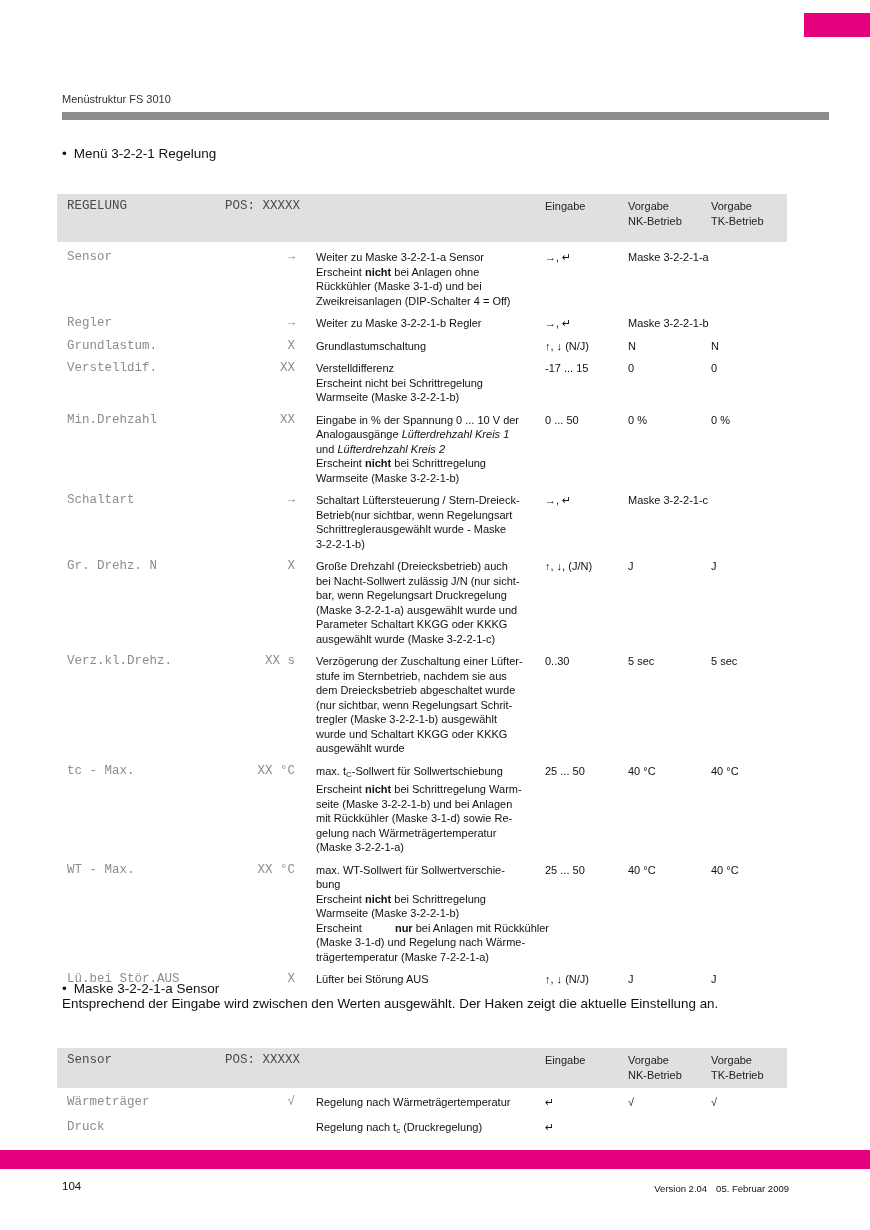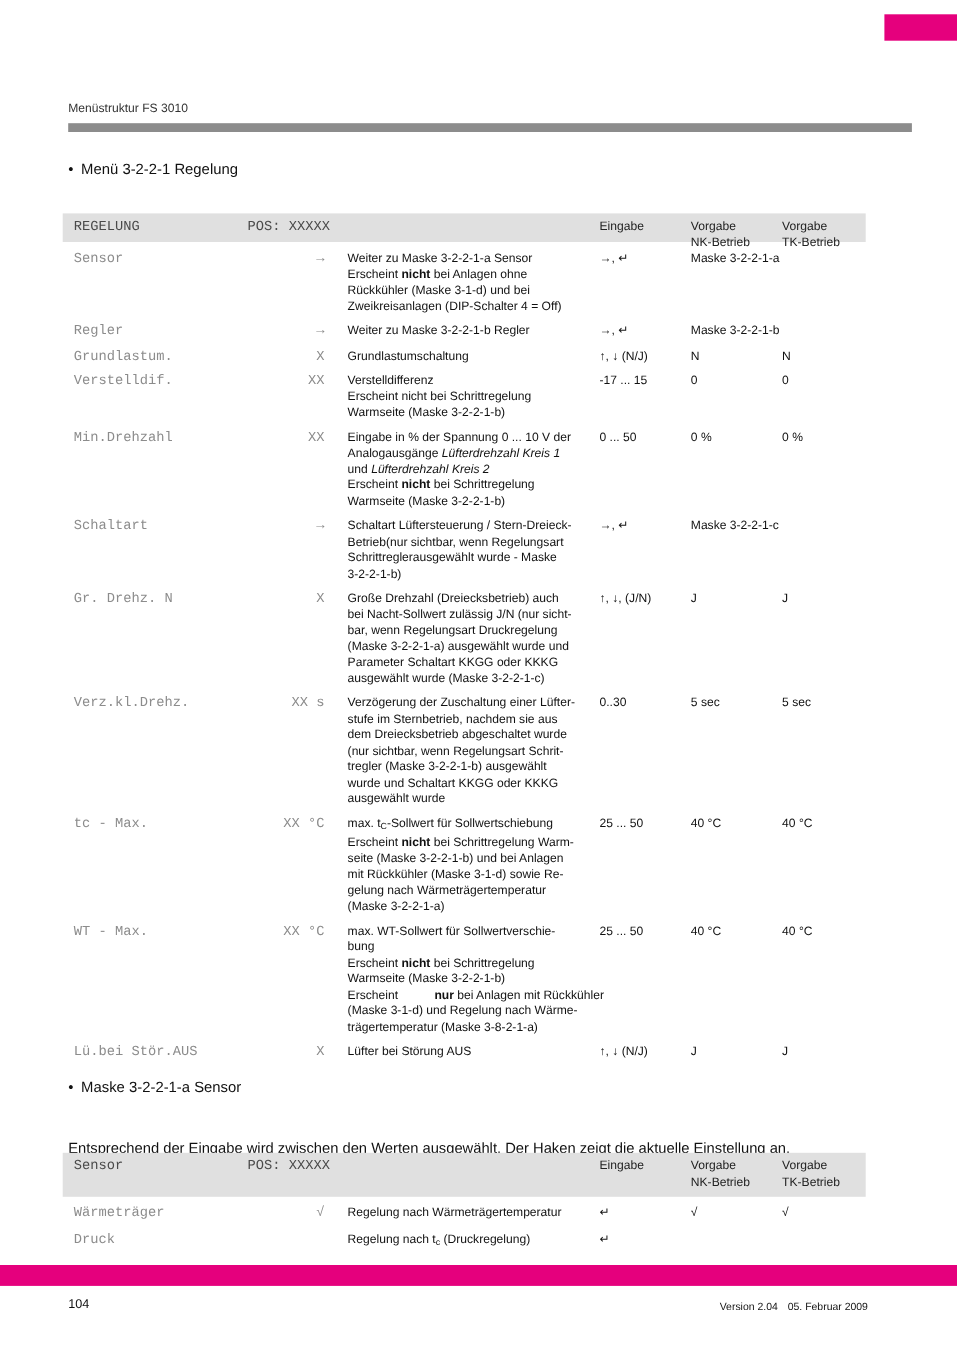--- a/index.html
+++ b/index.html
@@ -8,28 +8,28 @@
   .mono{font-family:"Liberation Mono","DejaVu Sans Mono",monospace;}
 
   .accent-tab{position:absolute;left:804px;top:13px;width:66px;height:24px;background:var(--pink);}
   .doc-header{position:absolute;left:62px;top:93px;font-size:11px;color:#333;}
   .header-rule{position:absolute;left:62px;top:112px;width:767px;height:8px;background:var(--rule);}
 
   .section-heading{position:absolute;left:62px;font-size:13.5px;color:#111;}
   .section-heading .bullet{margin-right:7px;}
   .s1{top:146px;}
   .s2{top:981px;}
-  .intro{position:absolute;left:62px;top:1036px;width:740px;font-size:13.4px;color:#111;
+  .intro{position:absolute;left:62px;top:996px;width:740px;font-size:13.4px;color:#111;
          white-space:nowrap;margin:0;}
 
   .dtable{position:absolute;left:57px;width:730px;}
   .t1{top:194px;}
   .t2{top:1048px;}
   .thead{position:relative;background:var(--thbg);font-size:11px;line-height:14.5px;}
-  .t1 .thead{height:26px;}
+  .t1 .thead{height:48px;}
   .t2 .thead{height:40px;}
   .thead .hc{position:absolute;top:5px;white-space:nowrap;color:#222;}
   .thead .hc.mono{color:#4a4a4a;font-size:12.5px;}
   .hc.h-name{left:10px;}
   .hc.h-pos{left:168px;}
   .hc.h-ein{left:488px;}
   .hc.h-nk{left:571px;}
   .hc.h-tk{left:654px;}
 
   .tbody{position:relative;}
@@ -197,21 +197,21 @@
         <div class="row">
           <div class="cell name mono">WT - Max.</div>
           <div class="cell sym mono">XX °C</div>
           <div class="cell desc">
             <div class="line"><span>max. WT-Sollwert für Sollwertverschie-</span></div>
             <div class="line"><span>bung</span></div>
             <div class="line"><span>Erscheint </span><span style="font-weight: bold;">nicht</span><span> bei Schrittregelung</span></div>
             <div class="line"><span>Warmseite (Maske 3-2-2-1-b)</span></div>
             <div class="line"><span>Erscheint </span><span style="font-weight: bold; padding-left: 30px;">nur</span><span> bei Anlagen mit Rückkühler</span></div>
             <div class="line"><span>(Maske 3-1-d) und Regelung nach Wärme-</span></div>
-            <div class="line"><span>trägertemperatur (Maske 3-8-2-1-a)</span></div>
+            <div class="line"><span>trägertemperatur (Maske 7-2-2-1-a)</span></div>
           </div>
           <div class="cell ein">25 ... 50</div>
           <div class="cell nk">40 °C</div>
           <div class="cell tk">40 °C</div>
         </div>
         <div class="row">
           <div class="cell name mono">Lü.bei Stör.AUS</div>
           <div class="cell sym mono">X</div>
           <div class="cell desc">
             <div class="line"><span>Lüfter bei Störung AUS</span></div>

